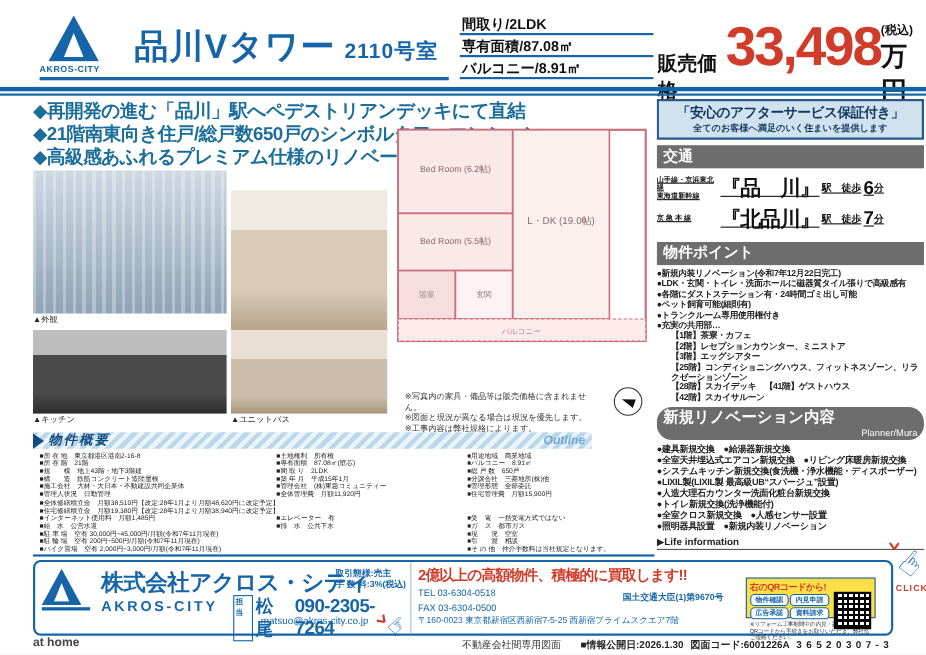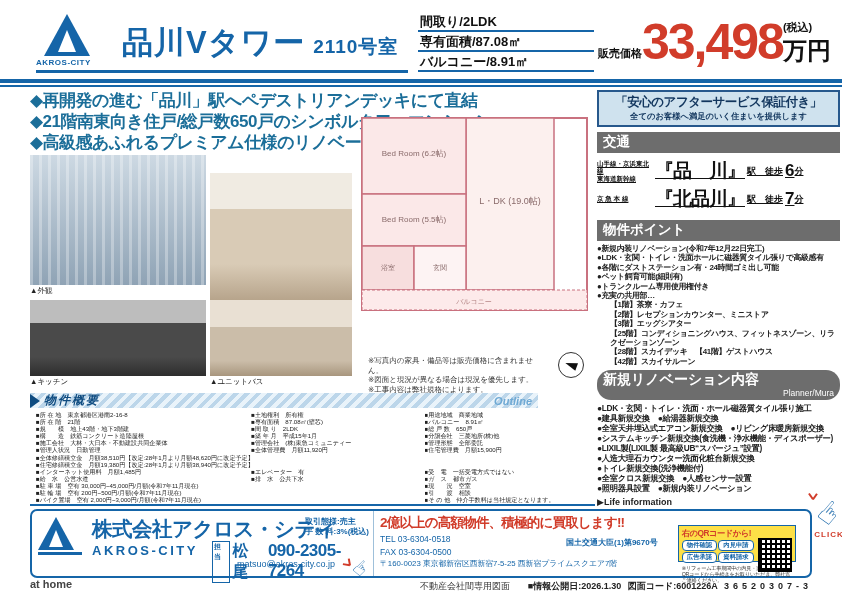--- a/index.html
+++ b/index.html
@@ -10,21 +10,21 @@
   .logo-box { position:absolute; left:36px; top:14px; width:78px; }
   .logo-tri { width:46px; height:42px; background:#1565a8; clip-path:polygon(50% 0,100% 100%,0 100%); position:relative; margin-left:8px; }
   .logo-tri::after { content:""; position:absolute; left:14px; top:16px; width:18px; height:22px; background:#fff; clip-path:polygon(50% 0,100% 100%,0 100%); }
   .logo-en { font-size:8px; font-weight:bold; color:#1565a8; letter-spacing:.5px; margin-top:2px; }
   .title-rule { position:absolute; left:36px; top:70px; width:372px; height:3px; background:#1565a8; }
   .main-title { position:absolute; left:122px; top:22px; font-size:31px; font-weight:bold; color:#1565a8; letter-spacing:1px; }
   .room-no { font-size:19px; margin-left:8px; }
   .spec-box { position:absolute; left:418px; top:12px; width:176px; }
   .spec-box div { font-size:13px; font-weight:bold; border-bottom:2px solid #1565a8; padding:1px 2px 12px; height:20px; }
   .price-box { position:absolute; left:598px; top:16px; display:flex; align-items:flex-start; }
-  .price-label { font-size:11px; font-weight:bold; margin-top:30px; }
+  .price-label { font-size:18px; font-weight:bold; margin-top:30px; }
   .price-num { font-size:50px; font-weight:bold; color:#d13c2a; letter-spacing:-2px; line-height:52px; }
   .price-side { display:flex; flex-direction:column; align-items:flex-start; margin-top:4px; }
   .price-tax { font-size:11px; font-weight:bold; }
   .price-unit { font-size:24px; font-weight:bold; }
   .dbl-rule { position:absolute; left:0; top:79px; width:842px; height:8px; border-top:4px solid #1565a8; border-bottom:2px solid #1565a8; }
 
   
   .bullets { position:absolute; left:30px; top:90px; width:560px; }
   .bullets div { font-size:17px; font-weight:bold; color:#1b6e99; line-height:21px; letter-spacing:-.5px; }
 
@@ -246,21 +246,20 @@
         <li>【28階】スカイデッキ　【41階】ゲストハウス</li>
         <li>【42階】スカイサルーン</li>
       </ul>
 
     <div class="renov-bar">
       <div class="t1">新規リノベーション内容</div>
       <div class="t2">Planner/Mura</div>
     </div>
     <ul class="rlist">
 
-    <li>●LDK・玄関・トイレ・洗面・ホール磁器質タイル張り施工</li>
         <li>●建具新規交換　●給湯器新規交換</li>
         <li>●全室天井埋込式エアコン新規交換　●リビング床暖房新規交換</li>
         <li>●システムキッチン新規交換(食洗機・浄水機能・ディスポーザー)</li>
         <li>●LIXIL製(LIXIL製 最高級UB“スパージュ”設置)</li>
         <li>●人造大理石カウンター洗面化粧台新規交換</li>
         <li>●トイレ新規交換(洗浄機能付)</li>
         <li>●全室クロス新規交換　●人感センサー設置</li>
         <li>●照明器具設置　●新規内装リノベーション</li>
       </ul>
 

